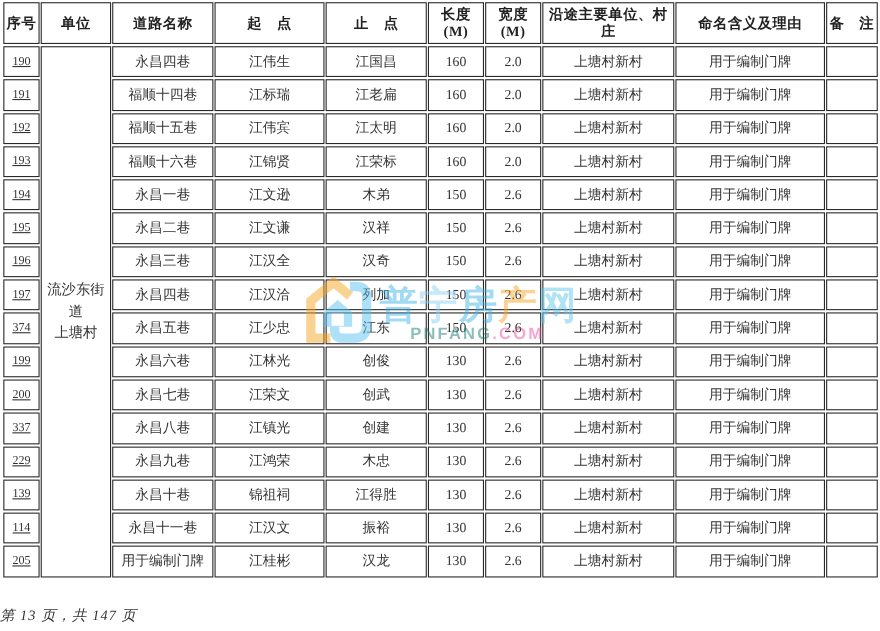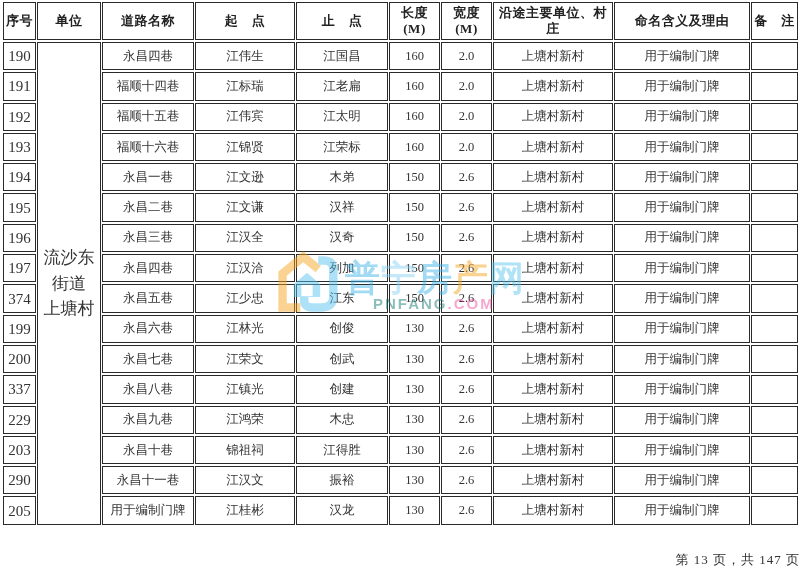--- a/index.html
+++ b/index.html
@@ -17,25 +17,25 @@
     border:1px solid #2a2a2a;background:#fff;
     text-align:center;vertical-align:middle;
     padding:0 2px;overflow:hidden;
     font-size:12.5px;line-height:1.2;color:#333;
   }
   thead th{
     height:36px;font-weight:bold;font-size:13px;color:#222;
     white-space:pre-line;line-height:1.2;letter-spacing:0.5px;
   }
   tbody td{height:26.3px;}
-  td.unit-cell{white-space:pre-line;font-size:17px;line-height:1.5;}
-  td.seq-cell{font-size:15px;}
+  td.unit-cell{white-space:pre-line;font-size:13px;line-height:1.5;font-family:Liberation Mono, monospace;}
+  td.seq-cell{font-size:11px;text-decoration:underline;}
   .footer{
     position:absolute;left:0;top:551px;width:100%;z-index:1;
-    text-align:right;font-size:13px;color:#333;letter-spacing:1px;
+    text-align:left;font-size:13px;color:#333;letter-spacing:1px;font-style:italic;
   }
   
   .watermark{
     position:absolute;left:276px;top:250px;z-index:5;
     display:flex;align-items:flex-start;opacity:0.48;
     pointer-events:none;
   }
   .wm-icon{flex:0 0 auto;margin-right:7px;}
   .wm-right{display:flex;flex-direction:column;}
   .wm-text{
@@ -222,32 +222,32 @@
           <td>永昌九巷</td>
           <td>江鸿荣</td>
           <td>木忠</td>
           <td>130</td>
           <td>2.6</td>
           <td>上塘村新村</td>
           <td>用于编制门牌</td>
           <td></td>
         </tr>
         <tr>
-          <td class="seq-cell">203</td>
+          <td class="seq-cell">139</td>
           <td>永昌十巷</td>
           <td>锦祖祠</td>
           <td>江得胜</td>
           <td>130</td>
           <td>2.6</td>
           <td>上塘村新村</td>
           <td>用于编制门牌</td>
           <td></td>
         </tr>
         <tr>
-          <td class="seq-cell">290</td>
+          <td class="seq-cell">114</td>
           <td>永昌十一巷</td>
           <td>江汉文</td>
           <td>振裕</td>
           <td>130</td>
           <td>2.6</td>
           <td>上塘村新村</td>
           <td>用于编制门牌</td>
           <td></td>
         </tr>
         <tr>

